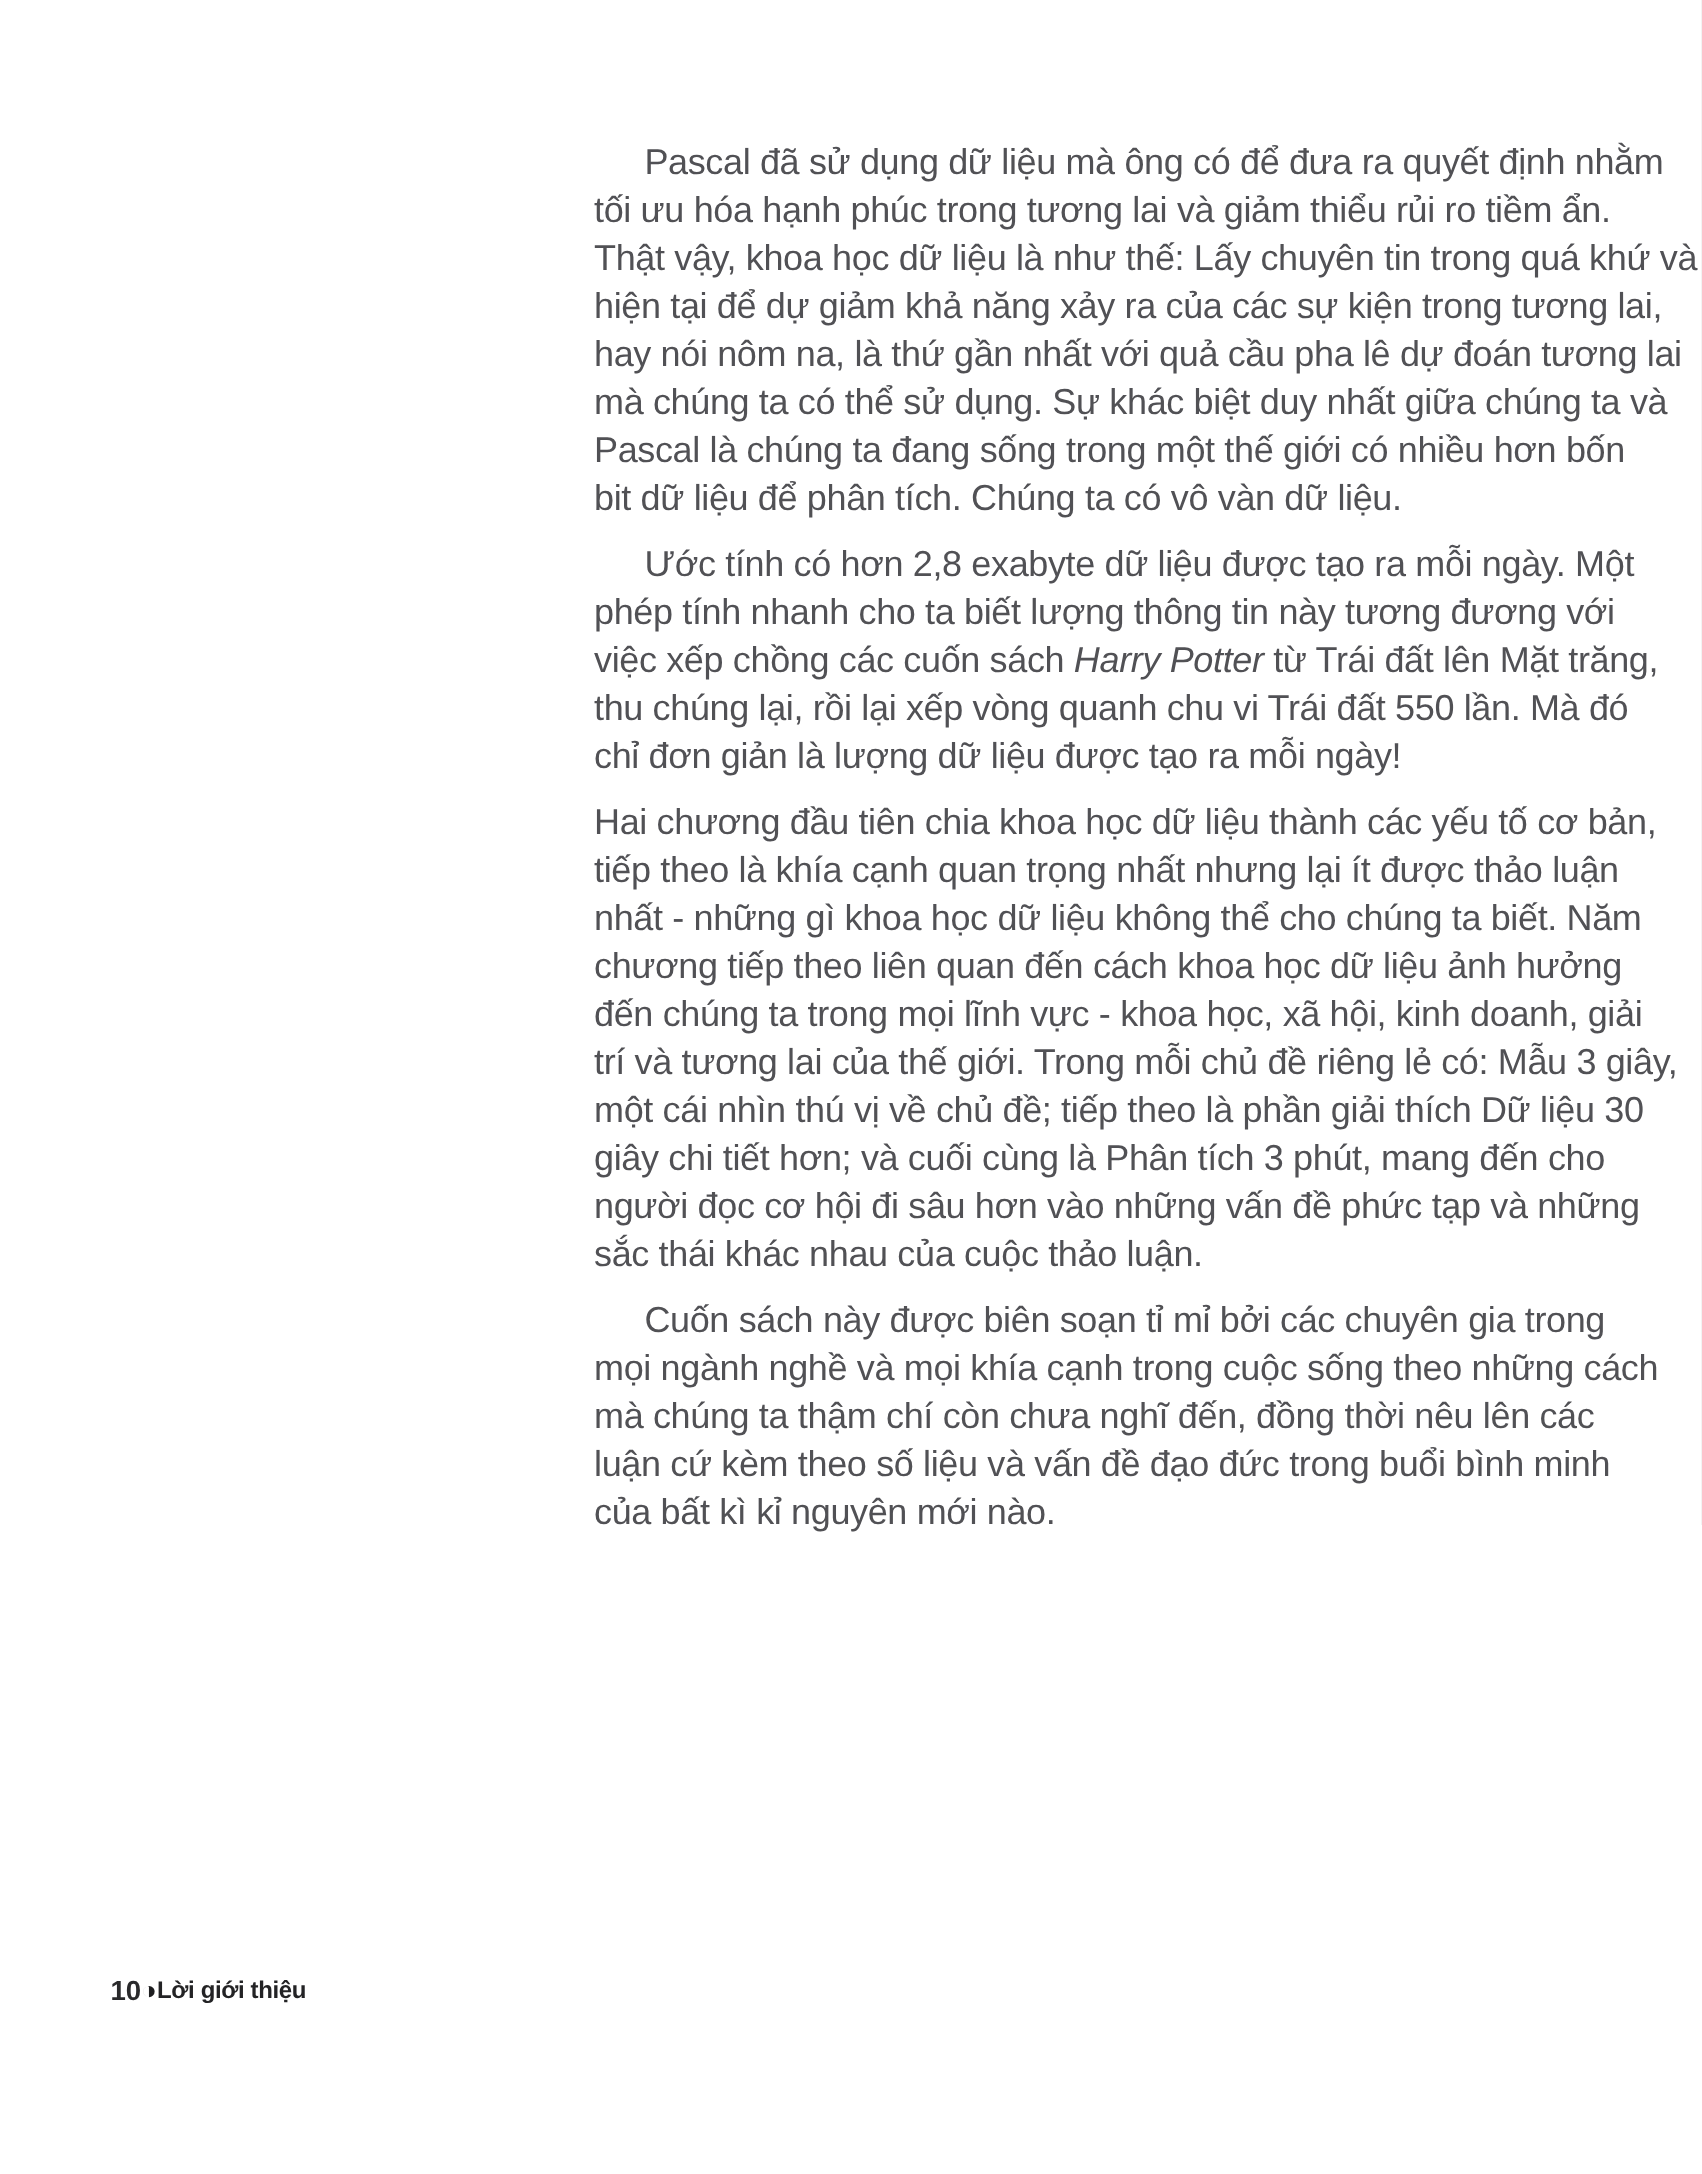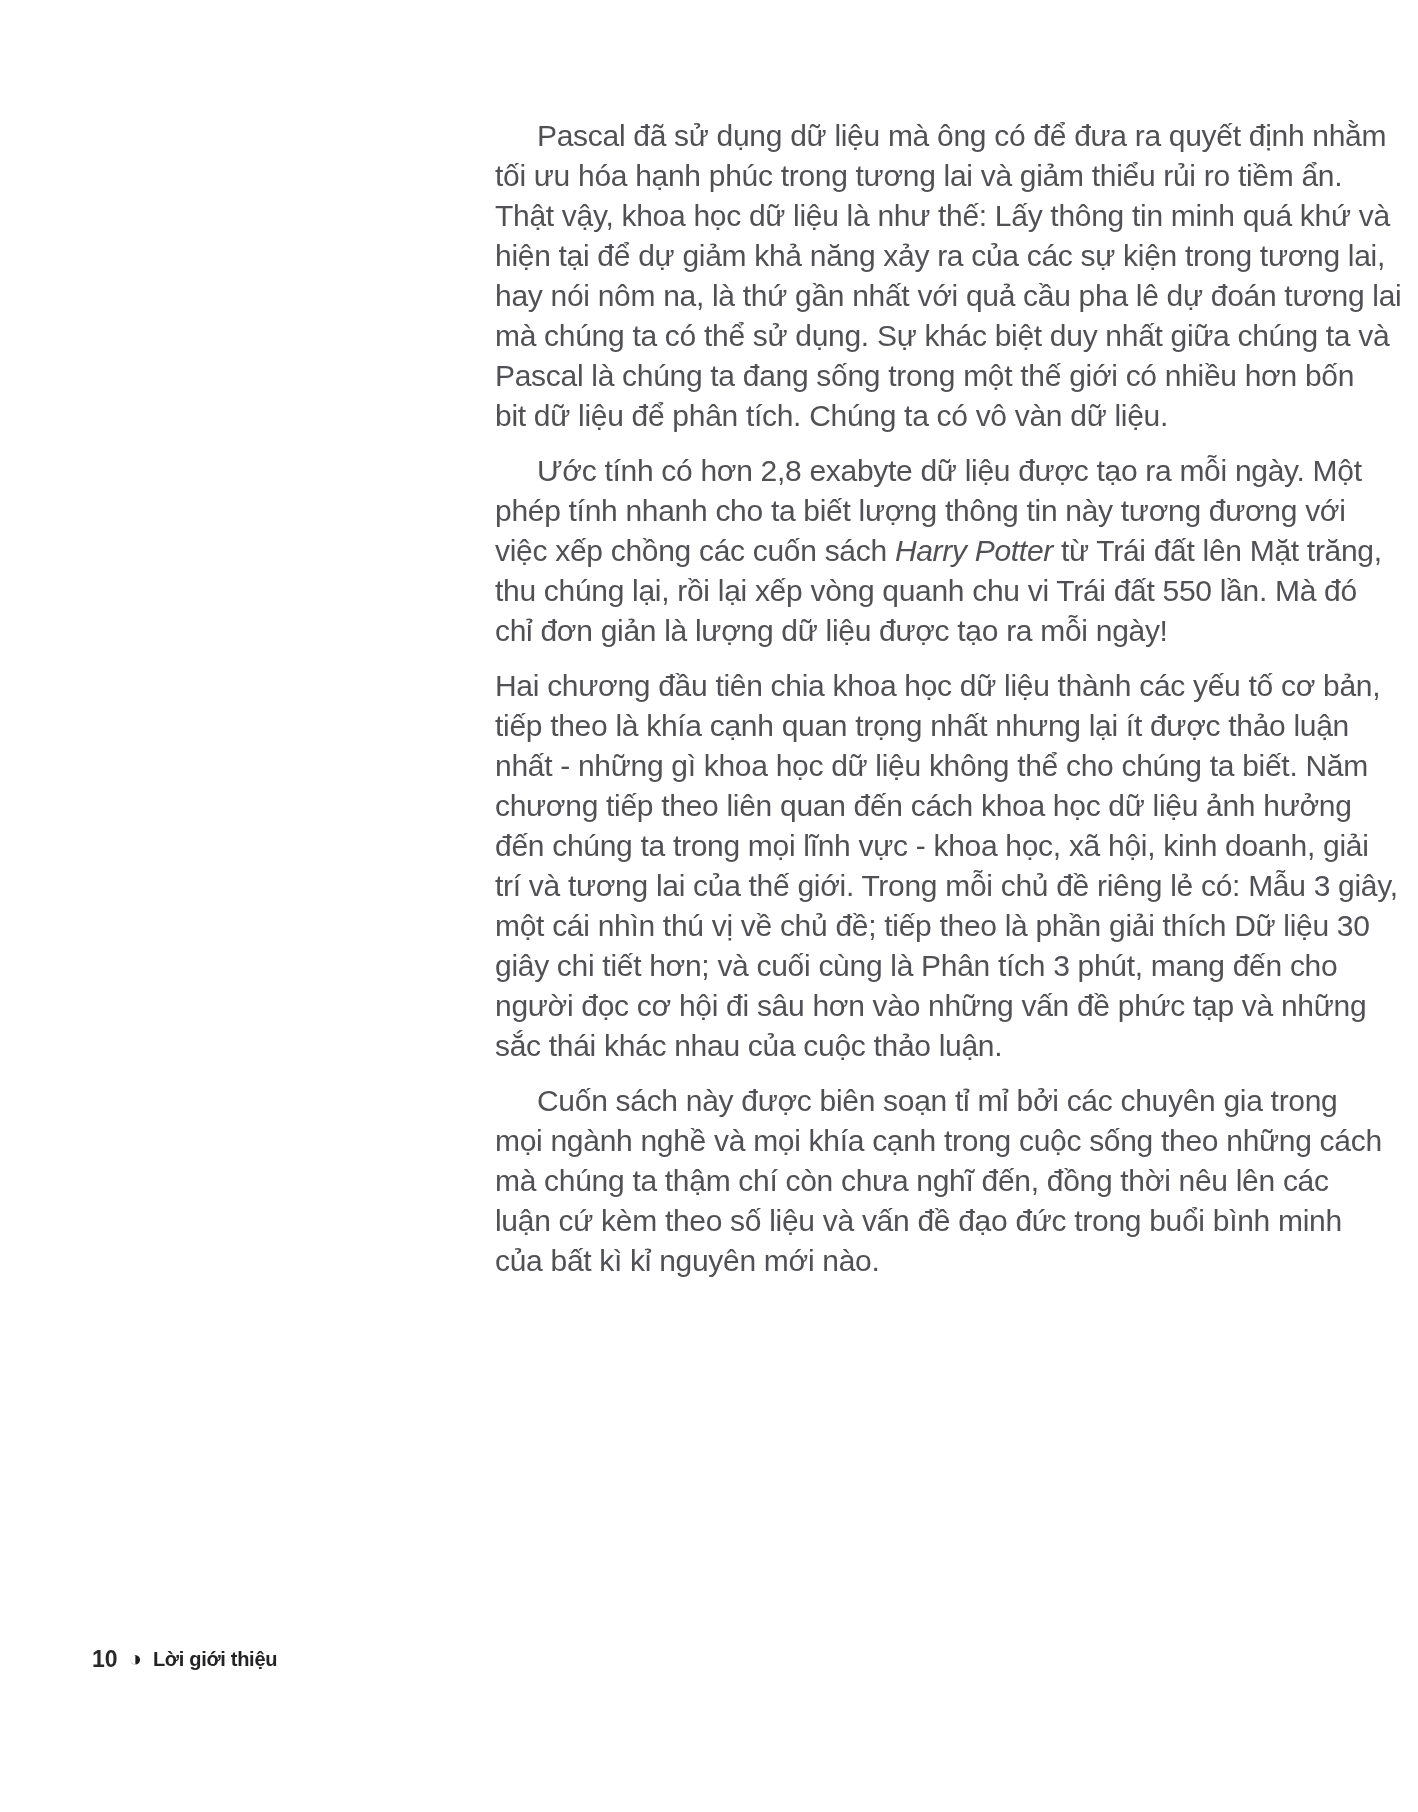--- a/index.html
+++ b/index.html
@@ -50,21 +50,20 @@
     letter-spacing: -0.3px;
     color: #232325;
     white-space: nowrap;
   }
   .page-footer {
     position: absolute;
     left: 92px;
     top: 1641px;
     display: flex;
     align-items: center;
-    gap: 11px;
   }
   .page-number {
     font-size: 23px;
     font-weight: 700;
     color: #29292b;
     line-height: 36px;
   }
   .footer-icon {
     font-size: 22px;
     color: #1d1d1f;
@@ -81,21 +80,21 @@
 </head>
 <body>
 
 <div class="page">
 
   <main class="text-column">
 
     <div class="para indent-first">
         <div class="line">Pascal đã sử dụng dữ liệu mà ông có để đưa ra quyết định nhằm</div>
         <div class="line">tối ưu hóa hạnh phúc trong tương lai và giảm thiểu rủi ro tiềm ẩn.</div>
-        <div class="line">Thật vậy, khoa học dữ liệu là như thế: Lấy thông tin minh quá khứ và</div>
+        <div class="line">Thật vậy, khoa học dữ liệu là như thế: Lấy chuyên tin trong quá khứ và</div>
         <div class="line">hiện tại để dự giảm khả năng xảy ra của các sự kiện trong tương lai,</div>
         <div class="line">hay nói nôm na, là thứ gần nhất với quả cầu pha lê dự đoán tương lai</div>
         <div class="line">mà chúng ta có thể sử dụng. Sự khác biệt duy nhất giữa chúng ta và</div>
         <div class="line">Pascal là chúng ta đang sống trong một thế giới có nhiều hơn bốn</div>
         <div class="line">bit dữ liệu để phân tích. Chúng ta có vô vàn dữ liệu.</div>
       </div>
 
     <div class="para indent-first">
         <div class="line">Ước tính có hơn 2,8 exabyte dữ liệu được tạo ra mỗi ngày. Một</div>
         <div class="line">phép tính nhanh cho ta biết lượng thông tin này tương đương với</div>

